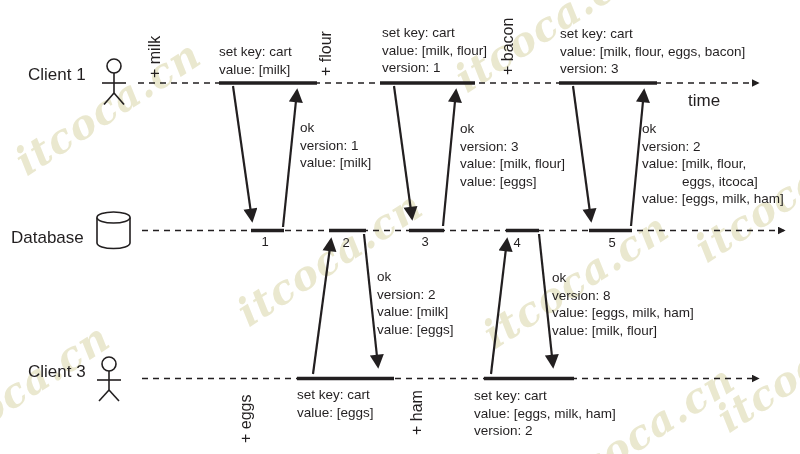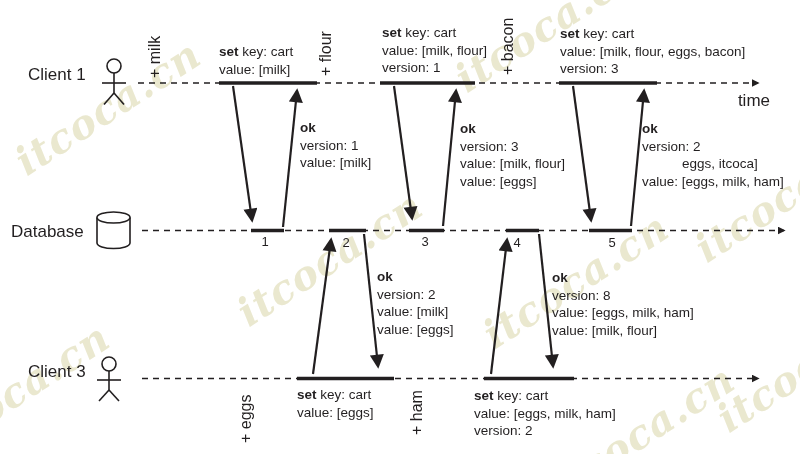--- a/index.html
+++ b/index.html
@@ -12,25 +12,25 @@
   
   svg.layer{position:absolute;left:0;top:0;z-index:1;}
   .tl{stroke:#221f20;stroke-width:1.6;stroke-dasharray:6 5;fill:none;}
   .bar{stroke:#221f20;stroke-width:3.6;}
   .arr{stroke:#221f20;stroke-width:2.2;fill:none;}
   .fig{stroke:#221f20;stroke-width:1.6;fill:none;}
   .figfill{stroke:#221f20;stroke-width:1.6;fill:#ffffff;}
   
   .txt{position:absolute;z-index:2;}
   .lane-label{font-size:17px;white-space:nowrap;}
-  .time-label{font-size:17px;text-align:right;width:82px;}
+  .time-label{font-size:17px;text-align:left;width:82px;}
   .vlabel{font-size:16px;transform-origin:0 100%;transform:rotate(-90deg);
           white-space:nowrap;height:20px;line-height:20px;}
   .block{font-size:13.5px;line-height:17.5px;white-space:nowrap;}
-  .block .kw{font-weight:bold;}
+  .block .kw{font-weight:normal;}
   .indent{padding-left:40px;}
   .dbnum{font-size:13px;width:12px;text-align:center;}
 </style>
 </head>
 <body>
 
 <div class="canvas">
 
   <div class="wm" style="left:6px;top:145px">itcoca.cn</div>
   <div class="wm" style="left:446px;top:62px">itcoca.cn</div>
@@ -96,21 +96,21 @@
       <line class="fig" x1="109" y1="390" x2="119" y2="401"></line>
     </g>
 
     <g>
       <path class="figfill" d="M97 217.5 V243 A16.5 5.5 0 0 0 130 243 V217.5"></path>
       <ellipse class="figfill" cx="113.5" cy="217.5" rx="16.5" ry="5.5"></ellipse>
     </g>
   </svg>
 
   <div class="txt lane-label" style="left:28px;top:65px">Client 1</div>
-  <div class="txt lane-label" style="left:11px;top:222px">Database</div>
+  <div class="txt lane-label" style="left:11px;top:228px">Database</div>
   <div class="txt lane-label" style="left:28px;top:362px">Client 3</div>
   <div class="txt time-label" style="left:688px;top:91px">time</div>
 
   <div class="txt vlabel" style="left:165px;top:58px">+ milk</div>
   <div class="txt vlabel" style="left:336px;top:56px">+ flour</div>
   <div class="txt vlabel" style="left:518px;top:55px">+ bacon</div>
   <div class="txt vlabel" style="left:256px;top:423px">+ eggs</div>
   <div class="txt vlabel" style="left:427px;top:415px">+ ham</div>
 
   <div class="txt dbnum" style="left:259px;top:234px">1</div>
@@ -141,20 +141,21 @@
   </div>
   <div class="txt block" style="left:460px;top:120px">
     <div><span class="kw">ok</span></div>
     <div>version: 3</div>
     <div>value: [milk, flour]</div>
     <div>value: [eggs]</div>
   </div>
   <div class="txt block" style="left:642px;top:120px">
     <div><span class="kw">ok</span></div>
     <div>version: 2</div>
+    <div>value: [milk, flour,</div>
     <div class="indent">eggs, itcoca]</div>
     <div>value: [eggs, milk, ham]</div>
   </div>
 
   <div class="txt block" style="left:377px;top:268px">
     <div><span class="kw">ok</span></div>
     <div>version: 2</div>
     <div>value: [milk]</div>
     <div>value: [eggs]</div>
   </div>

